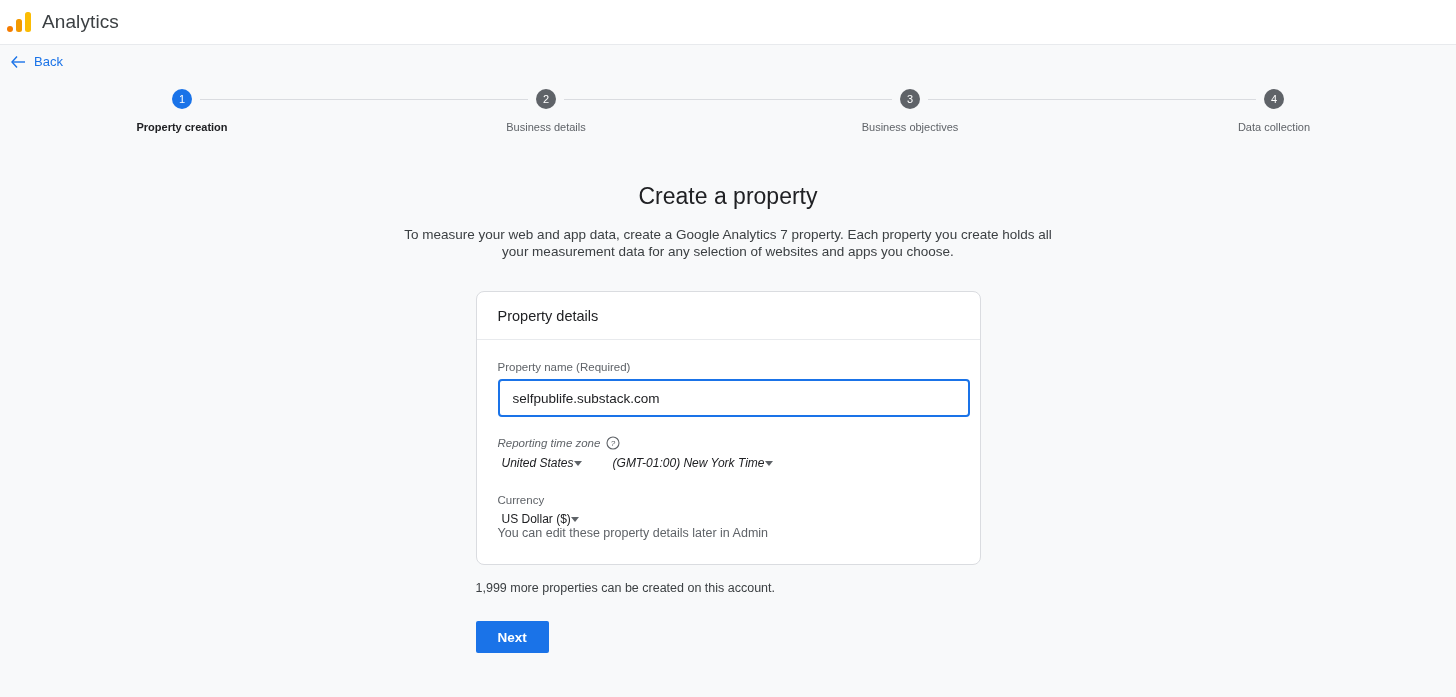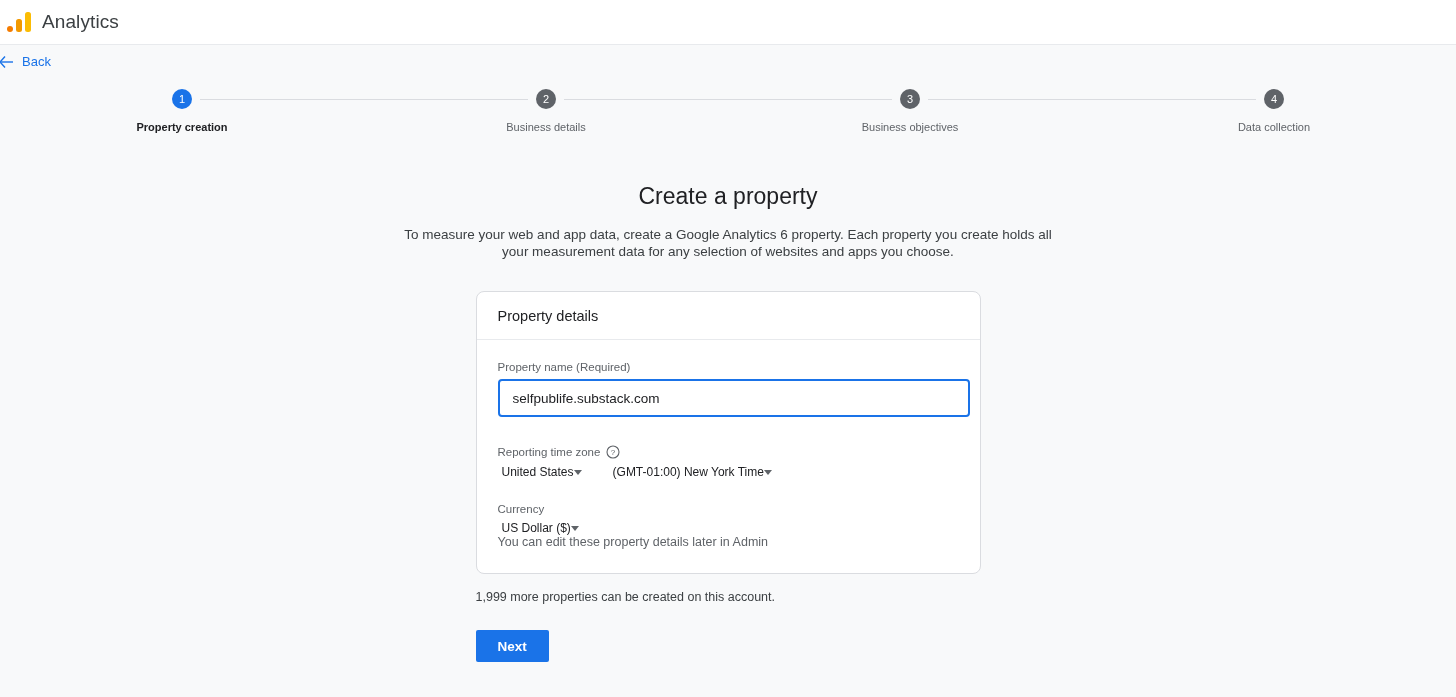--- a/index.html
+++ b/index.html
@@ -42,21 +42,21 @@
     font-size: 19px;
     color: #3c4043;
     letter-spacing: 0.1px;
   }
 
   
   .backbar {
     height: 33px;
     display: flex;
     align-items: center;
-    padding-left: 0px;
+    padding-left: 12px;
     background: #f8f9fa;
   }
   .back-link {
     display: inline-flex;
     align-items: center;
     gap: 8px;
     color: #1a73e8;
     font-size: 13px;
     cursor: pointer;
     padding-left: 0px;
@@ -175,21 +175,22 @@
     padding: 0 13px;
     font-size: 13.5px;
     font-family: "Liberation Sans", sans-serif;
     color: #202124;
     outline: none;
     background: #ffffff;
     display: block;
   }
 
   .tz-row {
-    margin-top: 28px;
+    margin-top: 19px;
+    font-style: italic;
   }
   .selects {
     display: flex;
     align-items: center;
     gap: 31px;
     margin-top: 5px;
     padding-left: 4px;
   }
   .select {
     display: inline-flex;
@@ -276,21 +277,21 @@
       <div class="label">Business objectives</div>
     </div>
     <div class="step inactive">
       <div class="circle">4</div>
       <div class="label">Data collection</div>
     </div>
   </div>
 </div>
 
 <h1 class="heading">Create a property</h1>
-<p class="subheading">To measure your web and app data, create a Google Analytics 6 property. Each property you create holds all your measurement data for any selection of websites and apps you choose.</p>
+<p class="subheading">To measure your web and app data, create a Google Analytics 7 property. Each property you create holds all your measurement data for any selection of websites and apps you choose.</p>
 
 <div class="card">
   <div class="card-header">Property details</div>
   <div class="card-body">
 
     <div class="field-label">
       <span>Property name (Required)</span>
     </div>
     <input class="text-input" type="text" value="selfpublife.substack.com" style="">
 

